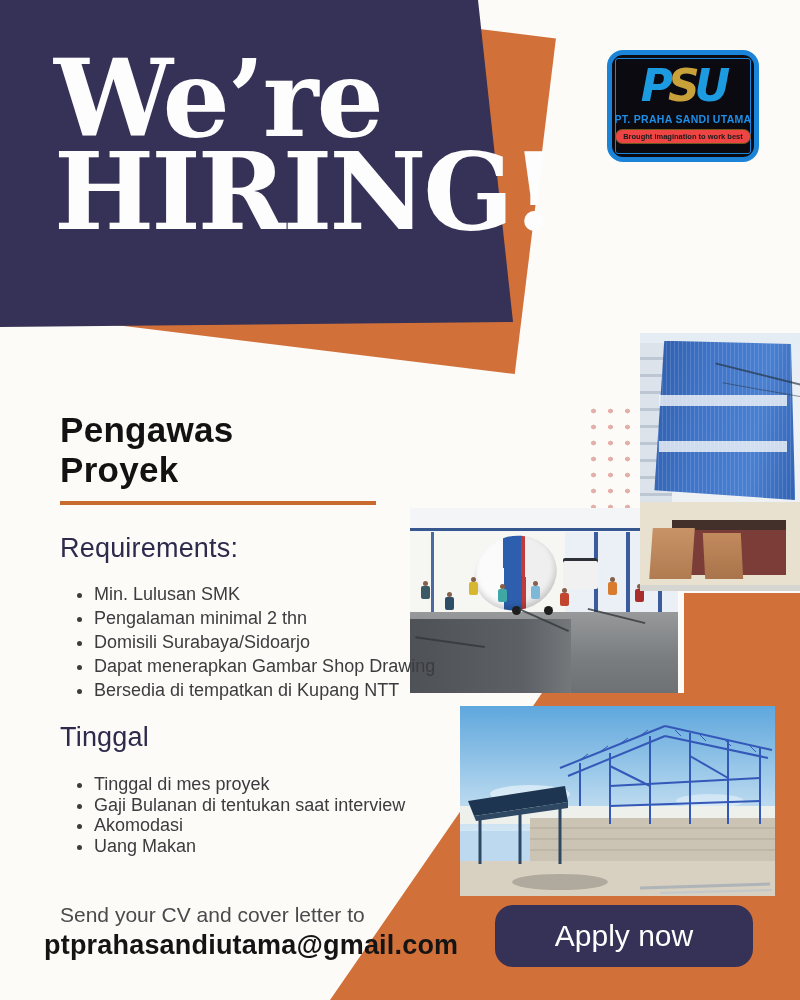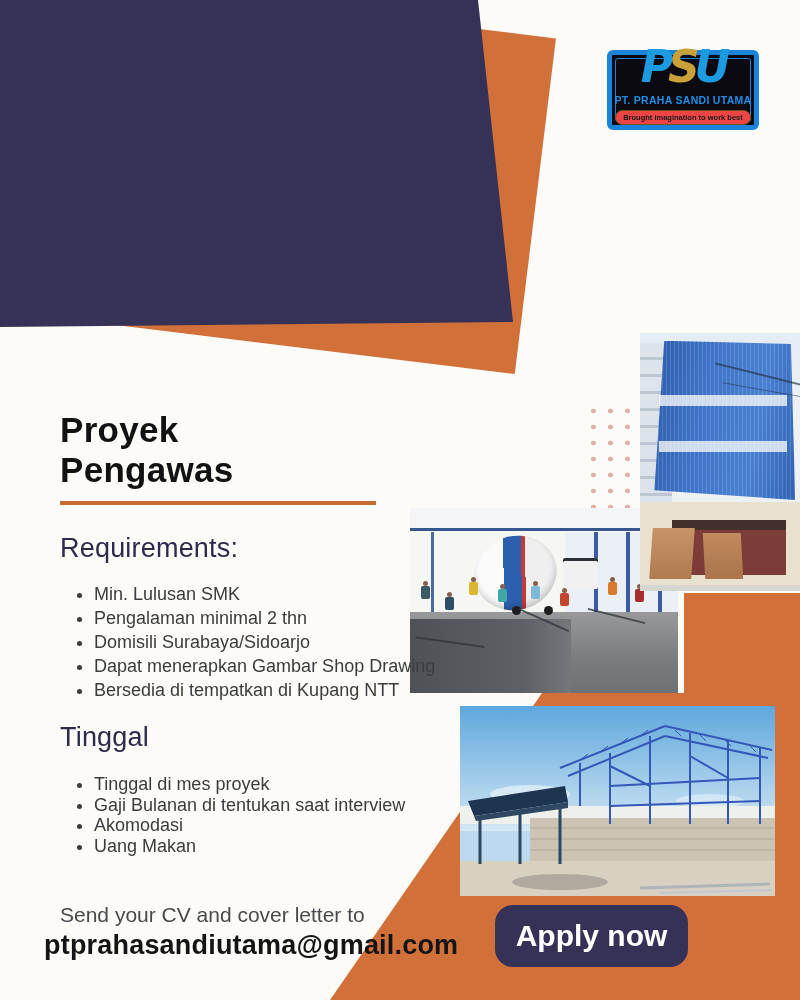--- a/index.html
+++ b/index.html
@@ -19,24 +19,24 @@
     background:#363156;z-index:2;
   }
   .hero{
     position:absolute;left:54px;top:52px;z-index:3;color:#FDFDFD;
     font-family:"DejaVu Serif",serif;font-weight:bold;line-height:93px;
   }
   .hero .l1{font-size:106px;letter-spacing:-2px;}
   .hero .l2{font-size:106px;letter-spacing:-3px;}
   
   .logo{
-    position:absolute;left:607px;top:50px;width:152px;height:80px;
-    background:#0A0A10;border:5px solid #1B84D8;border-radius:6px;
+    position:absolute;left:607px;top:50px;width:152px;height:112px;
+    background:#0A0A10;border:5px solid #1B84D8;border-radius:16px;
     box-sizing:border-box;z-index:3;display:flex;flex-direction:column;
-    align-items:center;justify-content:flex-end;
+    align-items:center;justify-content:center;
   }
   .logo-inner{
     position:absolute;inset:3px;border:1px solid #1B84D8;border-radius:3px;
   }
   .logo-psu{
     position:relative;font-family:"DejaVu Sans",sans-serif;font-weight:bold;
     font-style:italic;font-size:44px;line-height:44px;letter-spacing:-5px;
     margin-top:-4px;
   }
   .logo-psu .b{color:#1D9BE0;}
@@ -133,45 +133,49 @@
   .worker{position:absolute;width:9px;height:13px;border-radius:2px;}
   .worker::before{content:"";position:absolute;top:-5px;left:2px;width:5px;height:5px;
     border-radius:50%;background:#86604a;}
   .pole{position:absolute;height:2px;background:#33373b;opacity:.8;}
   
   .photo3{left:460px;top:706px;width:315px;height:190px;z-index:2;background:#bcd9ef;}
   
   .contact-lead{position:absolute;left:60px;top:903px;z-index:5;color:#4A4A4C;font-size:21px;}
   .contact-email{position:absolute;left:44px;top:930px;z-index:5;color:#141414;
     font-size:27px;font-weight:bold;letter-spacing:.2px;}
-  .apply-btn{position:absolute;left:495px;top:905px;width:193px;height:62px;z-index:5;
+  .apply-btn{position:absolute;left:495px;top:905px;width:258px;height:62px;z-index:5;
     background:#363156;border-radius:18px;border:none;color:#fff;
-    font-family:"Liberation Sans",sans-serif;font-size:30px;font-weight:bold;
+    font-family:"Liberation Sans",sans-serif;font-size:30px;font-weight:normal;
     display:flex;align-items:center;justify-content:center;cursor:pointer;}
 </style>
 </head>
 <body>
 
 <div class="poster">
 
   <div class="orange-top"></div>
   <div class="orange-bottom"></div>
   <div class="navy-block"></div>
 
+  <div class="hero">
+    <div class="l1">We’re</div>
+    <div class="l2">HIRING!</div>
+  </div>
 
   <div class="logo">
     <div class="logo-inner"></div>
     <div class="logo-psu"><span class="b">P</span><span class="g">S</span><span class="b">U</span></div>
     <div class="logo-name">PT. PRAHA SANDI UTAMA</div>
     <div class="logo-pill">Brought imagination to work best</div>
   </div>
 
   <div class="job-title">
+    <div>Pengawas</div>
     <div>Proyek</div>
-    <div>Pengawas</div>
   </div>
   <div class="divider"></div>
 
   <div class="sec-heading req-heading">Requirements:</div>
   <ul class="blist req">
     <li>Min. Lulusan SMK</li>
     <li>Pengalaman minimal 2 thn</li>
     <li>Domisili Surabaya/Sidoarjo</li>
     <li>Dapat menerapkan Gambar Shop Drawing</li>
     <li>Bersedia di tempatkan di Kupang NTT</li>

